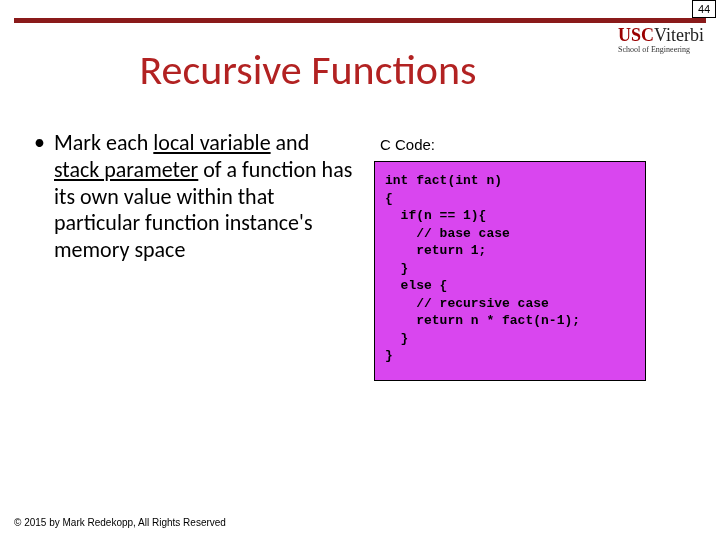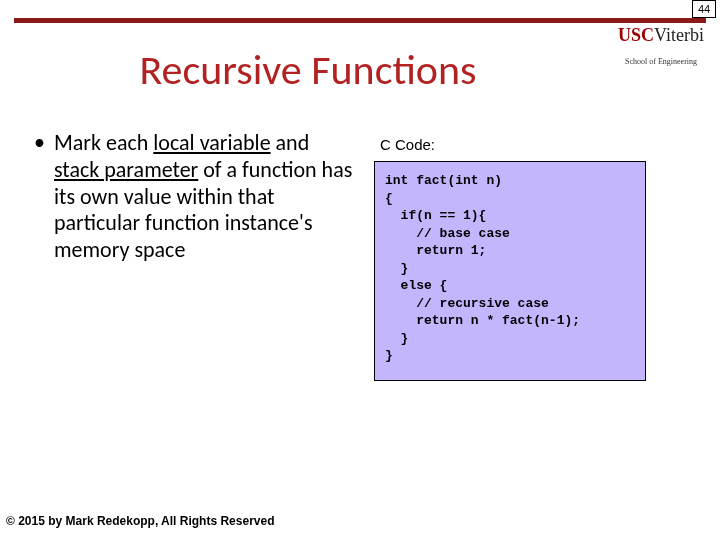--- a/index.html
+++ b/index.html
@@ -1,33 +1,33 @@
 <!DOCTYPE html>
 <html><head>
 <meta charset="utf-8">
 <style>
   * { box-sizing: border-box; margin: 0; padding: 0; }
   html, body { width: 720px; height: 540px; font-family: Calibri, "Segoe UI", sans-serif; background: #fff; overflow: hidden; }
   .slide { position: relative; width: 720px; height: 540px; }
   .top-rule { position: absolute; top: 18px; left: 14px; width: 692px; height: 5px; background: #8a1a1a; }
   .page-num { position: absolute; top: 0; right: 4px; width: 24px; height: 18px; border: 1px solid #000; text-align: center; font-size: 12px; line-height: 16px; }
-  .logo { position: absolute; top: 26px; right: 16px; text-align: center; line-height: 1; }
+  .logo { position: absolute; top: 26px; right: 16px; text-align: left; line-height: 1; }
   .logo-usc { font-family: "Times New Roman", serif; font-weight: bold; font-size: 18px; color: #9a0000; letter-spacing: 0; }
   .logo-vit { font-family: "Times New Roman", serif; font-size: 18px; color: #222; letter-spacing: 0; }
-  .logo-sub { font-family: "Times New Roman", serif; font-size: 8px; color: #333; margin-top: 14px; }
+  .logo-sub { font-family: "Times New Roman", serif; font-size: 8px; color: #333; margin-top: 2px; }
   .title { position: absolute; top: 44px; left: 0; width: 616px; text-align: center; font-size: 42px; color: #b22222; font-weight: 400; }
   .body { position: absolute; top: 130px; left: 34px; right: 20px; display: flex; gap: 20px; }
   .bullets { width: 320px; font-size: 22px; color: #000; }
   .bullets li { list-style: none; position: relative; padding-left: 20px; margin-bottom: 6px; line-height: 1.22; }
   .bullets li::before { content: "•"; position: absolute; left: 0; top: 0; }
   .u { text-decoration: underline; text-align: right; }
   .code-col { width: 272px; }
   .code-label { font-family: Arial, sans-serif; font-size: 15px; color: #000; margin: 6px 0 8px 6px; }
-  .code-box { border: 1px solid #000; background: #c4b5fd; padding: 10px 10px 14px 10px; font-family: "Courier New", monospace; font-size: 13px; font-weight: bold; line-height: 1.35; white-space: pre; min-height: 220px; }
-  .copyright { position: absolute; bottom: 12px; left: 6px; font-family: Arial, sans-serif; font-size: 12px; color: #000; font-weight: bold; }
+  .code-box { border: 1px solid #000; background: #d946ef; padding: 10px 10px 14px 10px; font-family: "Courier New", monospace; font-size: 13px; font-weight: bold; line-height: 1.35; white-space: pre; min-height: 220px; }
+  .copyright { position: absolute; bottom: 12px; left: 14px; font-family: Arial, sans-serif; font-size: 10px; color: #000; }
 </style>
 </head>
 <body>
 
 <div class="slide">
   <div class="top-rule"></div>
   <div class="page-num">44</div>
 
   <div class="logo">
     <div>

